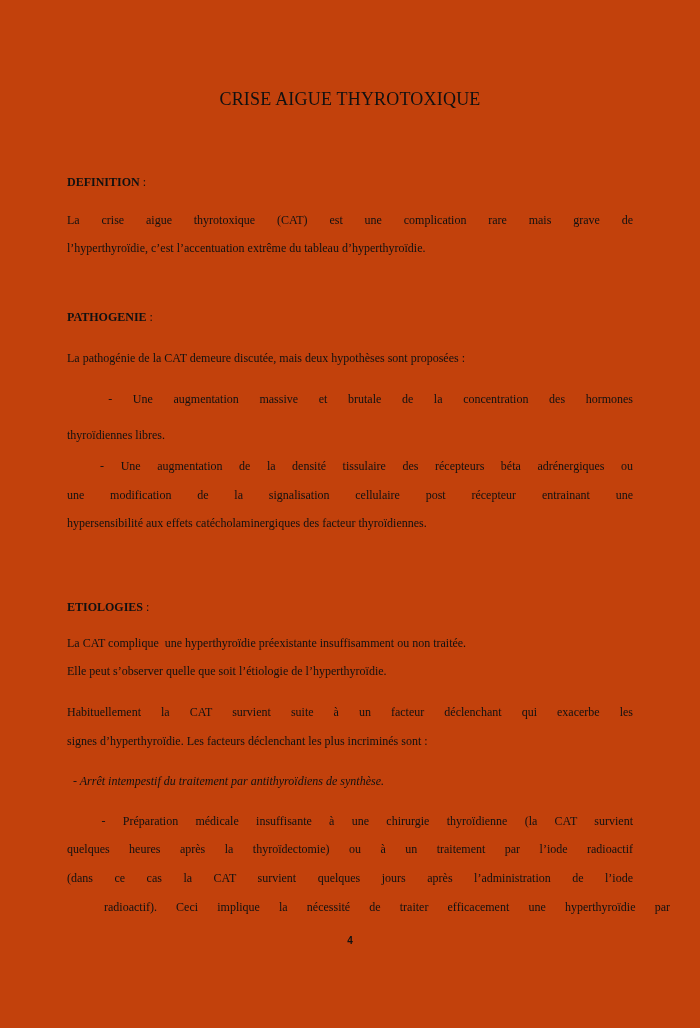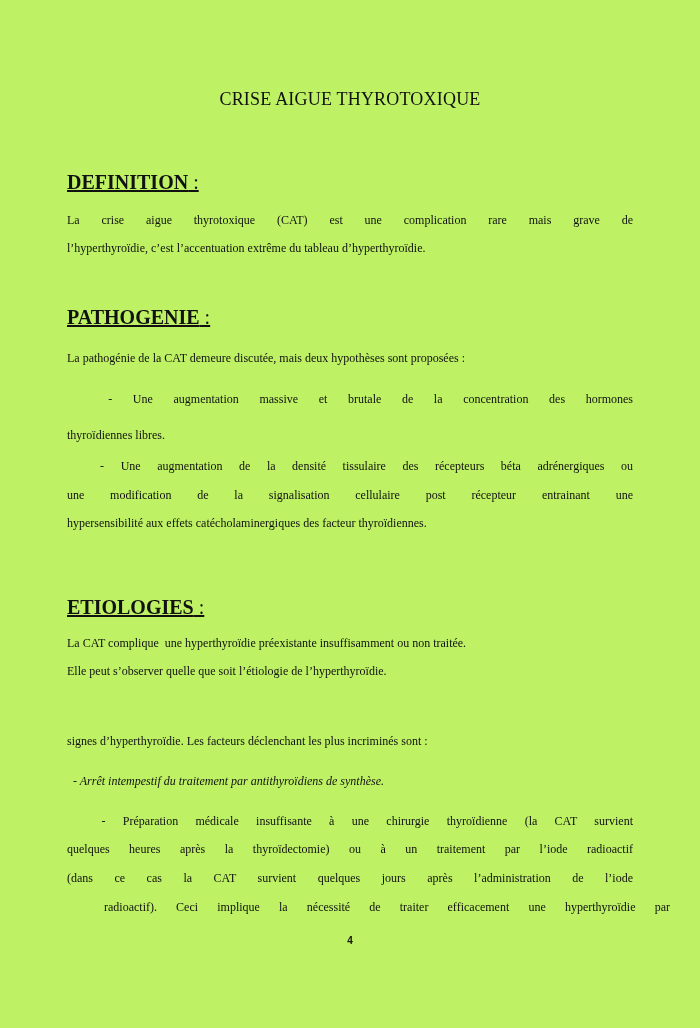--- a/index.html
+++ b/index.html
@@ -13,21 +13,21 @@
       position: relative;
       overflow: hidden;
       font-family: "Liberation Serif", serif;
       color: #111111;
     }
     .page {
       position: absolute;
       left: 0; top: 0;
       width: 700px;
       height: 1028px;
-      background: #bef264;
+      background: #c2410c;
     }
     .line {
       position: absolute;
       left: 67px;
       width: 566px;
       font-size: 12px;
       line-height: 20px;
       white-space: nowrap;
     }
     .justify {
@@ -41,23 +41,22 @@
       width: 700px;
       top: 88px;
       text-align: center;
       font-size: 18px;
       line-height: 22px;
       letter-spacing: 0.2px;
     }
     .heading {
       position: absolute;
       left: 67px;
-      font-size: 20px;
+      font-size: 12px;
       line-height: 20px;
-      text-decoration: underline;
     }
     .heading b { font-weight: bold; }
     .page-number {
       position: absolute;
       left: 0;
       width: 700px;
       top: 935px;
       text-align: center;
       font-family: "Liberation Sans", sans-serif;
       font-size: 10px;
@@ -80,20 +79,21 @@
   <div class="line" style="top:348px;">La pathogénie de la CAT demeure discutée, mais deux hypothèses sont proposées :</div>
   <div class="line justify" style="top:389px; white-space:pre-wrap;">  - Une augmentation massive et brutale de la concentration des hormones</div>
   <div class="line" style="top:425px;">thyroïdiennes libres.</div>
   <div class="line justify" style="top:456px; white-space:pre-wrap;">  - Une augmentation de la densité tissulaire des récepteurs béta adrénergiques ou</div>
   <div class="line justify" style="top:485px;">une modification de la signalisation cellulaire post récepteur entrainant une</div>
   <div class="line" style="top:513px;">hypersensibilité aux effets catécholaminergiques des facteur thyroïdiennes.</div>
 
   <div class="heading" style="top:597px;"><b>ETIOLOGIES</b><span> :</span></div>
   <div class="line" style="top:633px; white-space:pre;">La CAT complique  une hyperthyroïdie préexistante insuffisamment ou non traitée.</div>
   <div class="line" style="top:661px;">Elle peut s’observer quelle que soit l’étiologie de l’hyperthyroïdie.</div>
+  <div class="line justify" style="top:702px;">Habituellement la CAT survient suite à un facteur déclenchant qui exacerbe les</div>
   <div class="line" style="top:731px;">signes d’hyperthyroïdie. Les facteurs déclenchant les plus incriminés sont :</div>
   <div class="line" style="top:771px; white-space:pre;font-style:italic;">  - Arrêt intempestif du traitement par antithyroïdiens de synthèse.</div>
   <div class="line justify" style="top:811px; white-space:pre-wrap;">  - Préparation médicale insuffisante à une chirurgie thyroïdienne (la CAT survient</div>
   <div class="line justify" style="top:839px;">quelques heures après la thyroïdectomie) ou à un traitement par l’iode radioactif</div>
   <div class="line justify" style="top:868px;">(dans ce cas la CAT survient quelques jours après l’administration de l’iode</div>
   <div class="line justify" style="top:897px;margin-left:37px;">radioactif). Ceci implique la nécessité de traiter efficacement une hyperthyroïdie par</div>
 
   <div class="page-number">4</div>
 </div>
 

